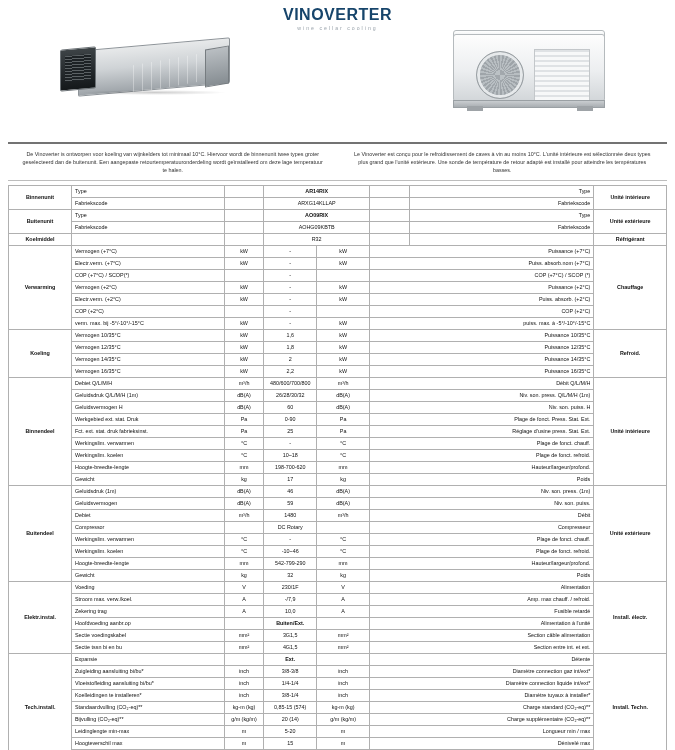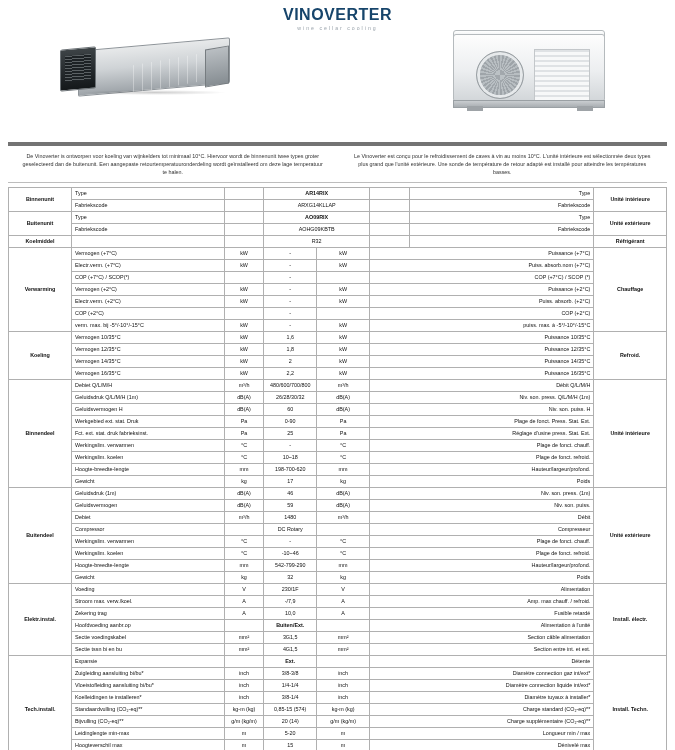--- a/index.html
+++ b/index.html
@@ -10,21 +10,21 @@
     font-size:5.6px;
     color:#111;
     overflow:hidden;
   }
   .page{position:relative;width:675px;height:750px;}
 
   
   .header{
     position:relative;
     height:142px;
-    border-bottom:4px solid #737373;
+    border-bottom:2px solid #737373;
     margin:0 8px;
   }
   .brand{
     position:absolute;left:0;right:0;top:6px;
     text-align:center;
   }
   .brand-main{
     font-size:16px;font-weight:bold;letter-spacing:0.5px;color:#17456b;
   }
   .brand-main .vino{color:#17456b;}

